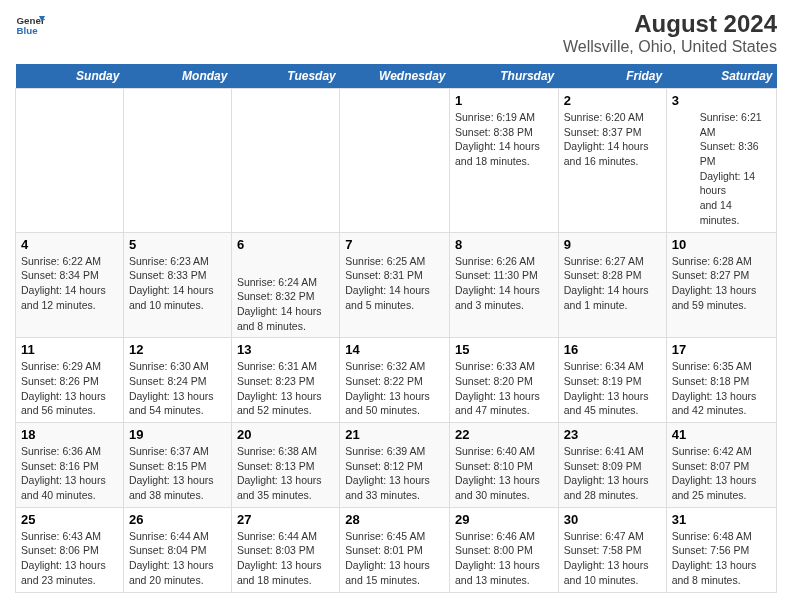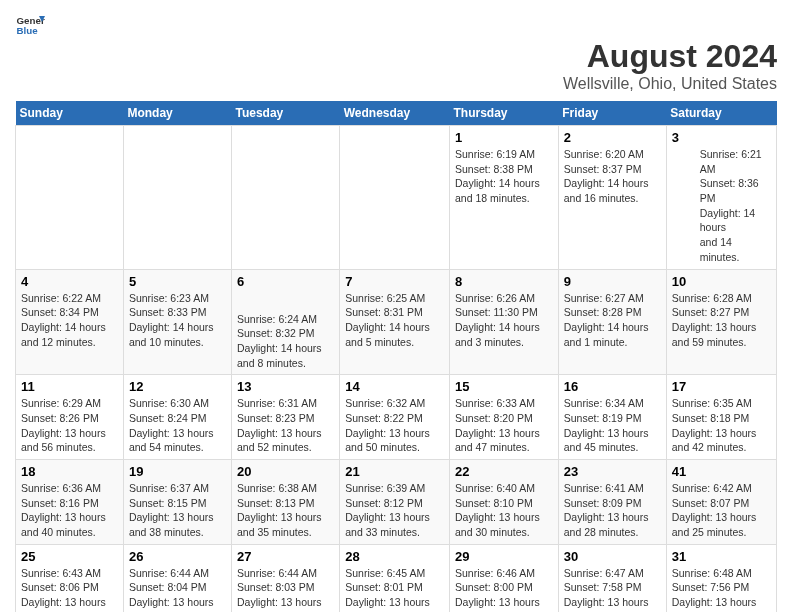--- a/index.html
+++ b/index.html
@@ -26,41 +26,41 @@
       gap: 4px;
     }
     .logo-icon {
       width: 30px;
       height: 30px;
     }
     .title-block {
       text-align: right;
     }
     .main-title {
-      font-size: 32px;
+      font-size: 24px;
       font-weight: bold;
       color: #333;
-      margin-top: 28px;
     }
     .subtitle {
       font-size: 16px;
       color: #555;
     }
     table {
       width: 100%;
       border-collapse: collapse;
       font-size: 11px;
     }
     th {
       background-color: #2a6db5;
       color: #fff;
       padding: 5px 4px;
-      text-align: left;
+      text-align: right;
       font-size: 12px;
       font-weight: bold;
+      font-style: italic;
     }
     td {
       border: 1px solid #ddd;
       padding: 4px 5px;
       vertical-align: top;
       width: 113px;
       min-height: 80px;
       background: #fff;
     }
     tr:nth-child(even) td {

